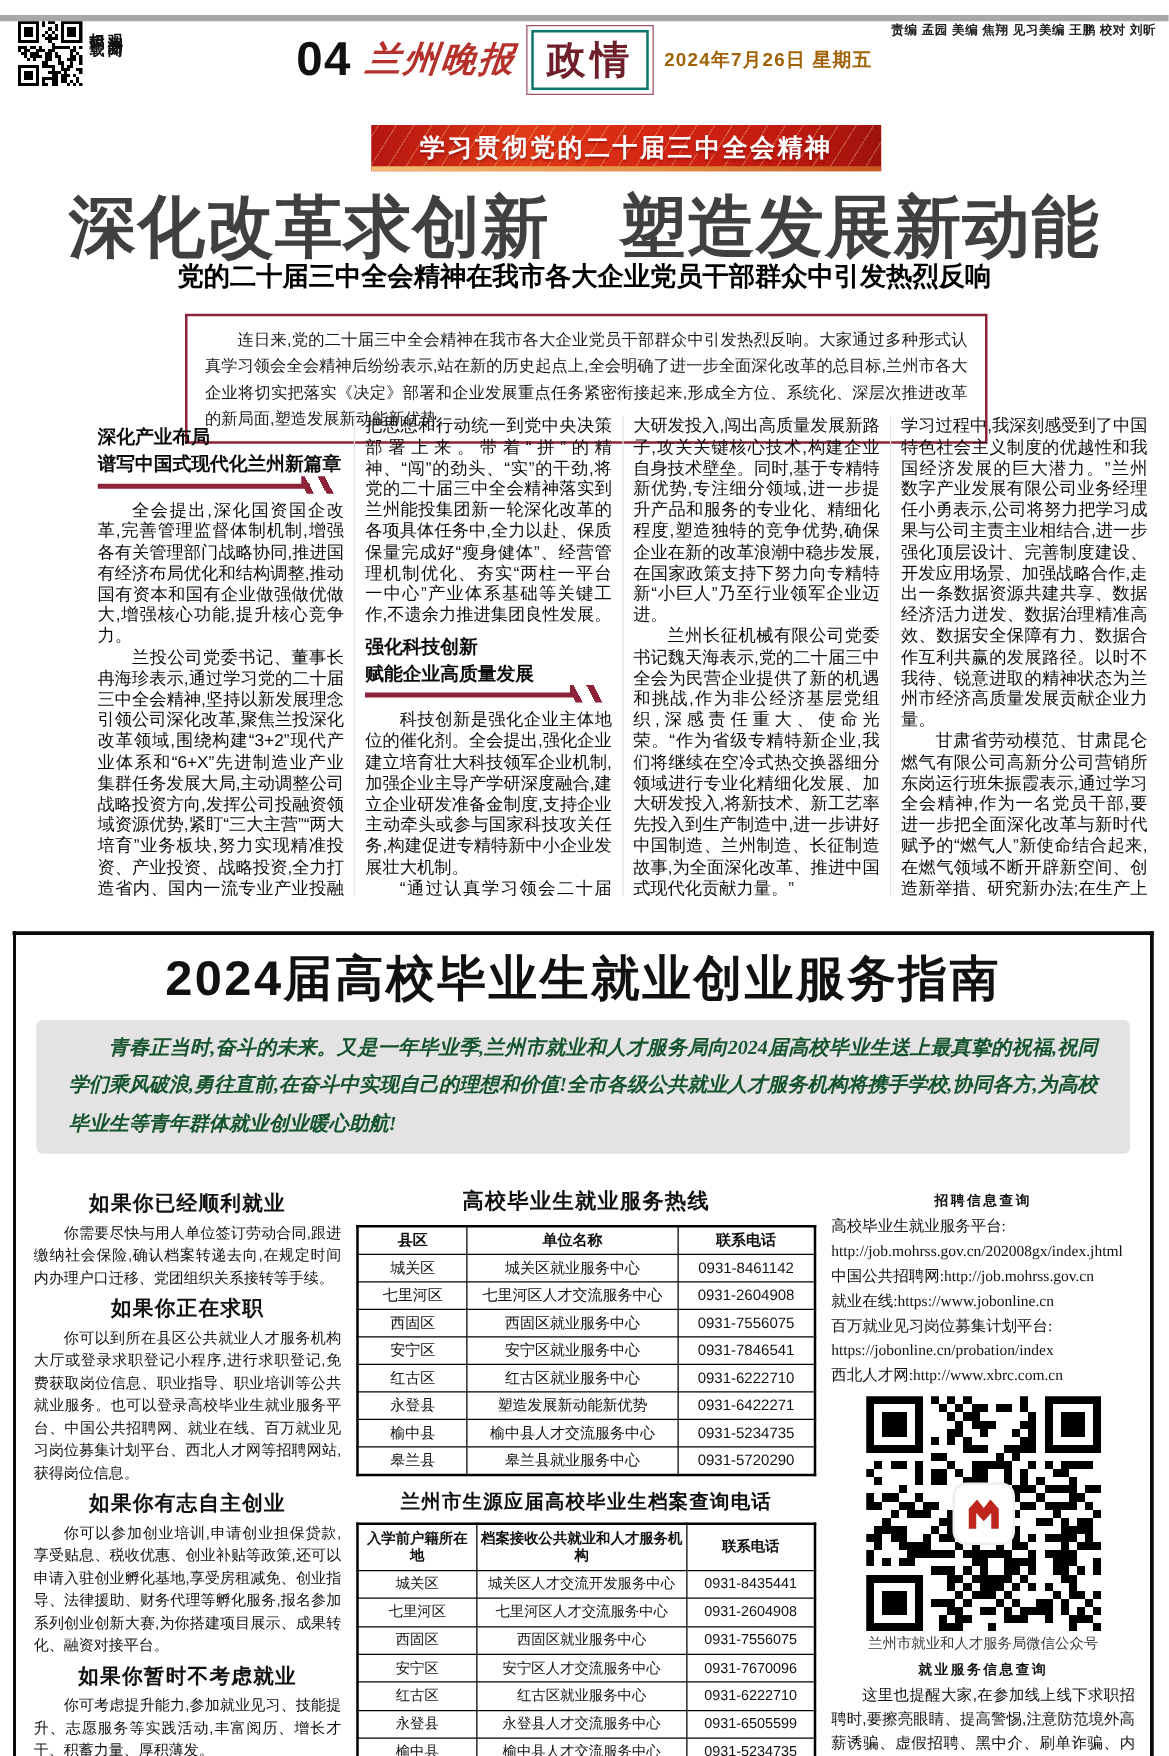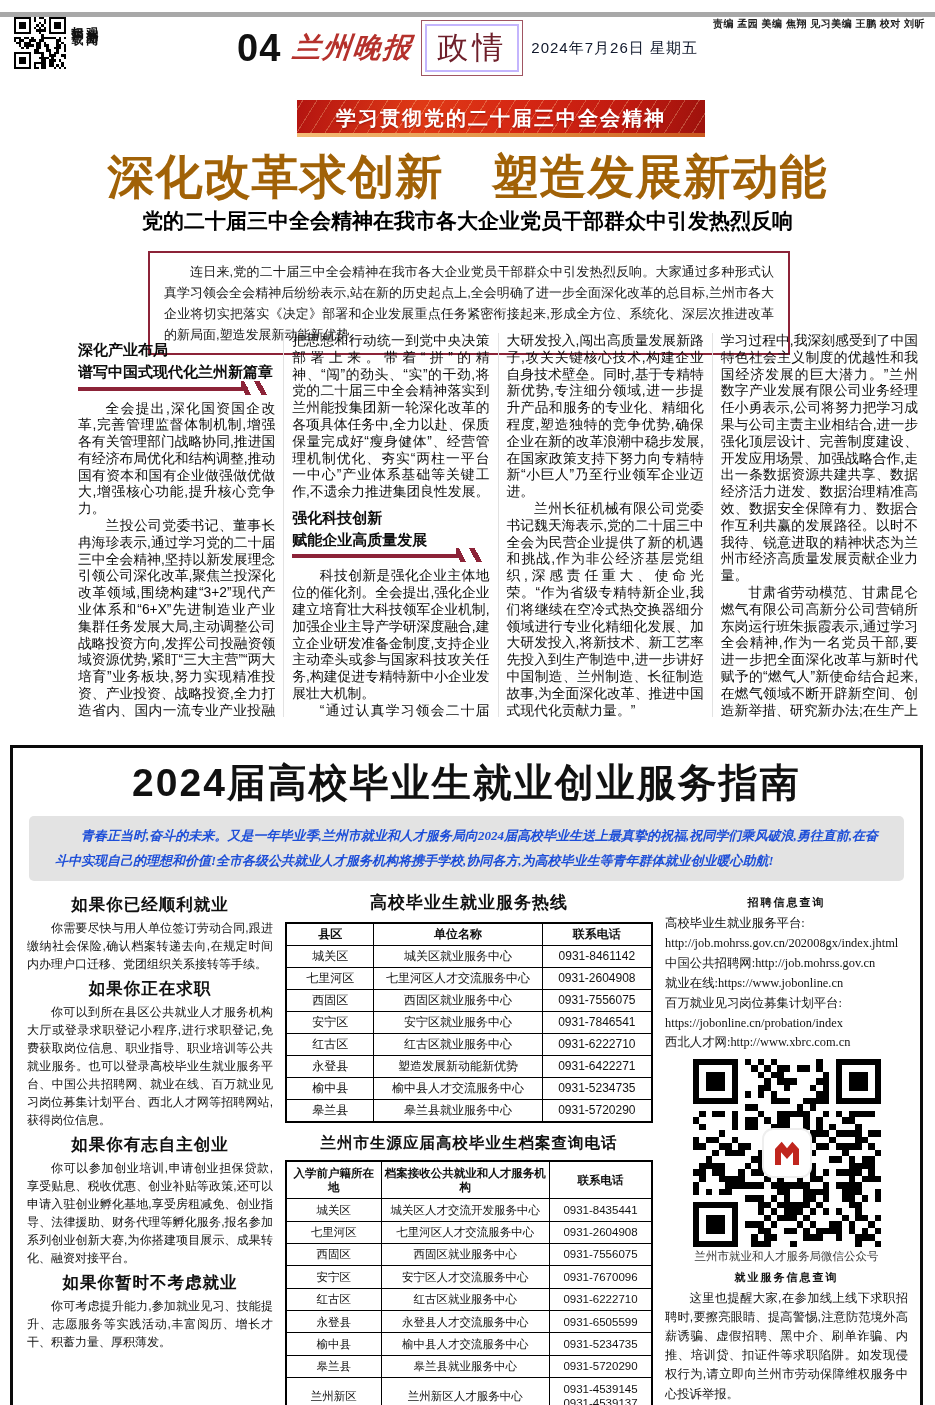--- a/index.html
+++ b/index.html
@@ -11,57 +11,57 @@
   .top-rule{position:absolute;top:12px;left:0;width:935px;height:5px;background:#a8a8a8;}
   .qr-top{position:absolute;top:17px;left:14px;display:flex;gap:5px;align-items:flex-start;}
   .qr{background:#fff;}
   .qr-top .qr{width:52px;height:52px;}
   .qr-top-caption{display:flex;gap:2px;}
   .vtext{writing-mode:vertical-lr;font-size:12px;font-weight:bold;letter-spacing:2px;height:56px;line-height:1.05;}
   .editors{position:absolute;top:17px;right:10px;font-size:10px;font-weight:600;color:#222;letter-spacing:.5px;}
   .masthead{position:absolute;top:24px;left:0;right:0;display:flex;justify-content:center;align-items:center;gap:12px;}
   .pageno{font-size:38px;font-weight:900;letter-spacing:1px;}
   .papername{font-family:"Liberation Serif",serif;font-style:italic;font-weight:bold;font-size:28px;color:#b5312c;transform:skewX(-6deg);letter-spacing:2px;}
-  .sectionbox{border:2px solid #c4b5fd;outline:1px solid #a05562;outline-offset:3px;padding:1px 10px;font-size:31px;font-weight:400;color:#6e1f2a;letter-spacing:4px;}
-  .dateline{font-size:15px;font-weight:normal;color:#0f172a;letter-spacing:1px;}
+  .sectionbox{border:2px solid #0f766e;outline:1px solid #a05562;outline-offset:3px;padding:1px 10px;font-size:31px;font-weight:700;color:#6e1f2a;letter-spacing:4px;}
+  .dateline{font-size:15px;font-weight:bold;color:#a16207;letter-spacing:1px;}
   
   .banner{position:absolute;top:100px;left:297px;width:408px;height:37px;
     background:linear-gradient(100deg,#b31410,#e03a16 30%,#d52613 55%,#c01a10 80%,#9d120d);
     display:flex;align-items:center;justify-content:center;overflow:hidden;}
   .banner::before{content:"";position:absolute;inset:0;
     background:repeating-linear-gradient(-58deg,rgba(255,220,160,.28) 0 1px,transparent 1px 12px);
     mix-blend-mode:screen;}
   .banner::after{content:"";position:absolute;left:0;right:0;bottom:0;height:4px;
     background:linear-gradient(90deg,#f3bd77,#e08a3c 60%,#c9571e);}
   .banner-text{position:relative;color:#fff;font-size:20px;font-weight:bold;letter-spacing:2px;text-shadow:0 1px 2px rgba(120,0,0,.6);}
   
   .headline{position:absolute;top:146px;left:0;right:0;text-align:center;
-    font-family:"Liberation Serif",serif;font-weight:900;font-size:47px;letter-spacing:1px;color:#a16207;}
+    font-family:"Liberation Serif",serif;font-weight:900;font-size:54px;letter-spacing:1px;color:#404040;}
   .subheadline{position:absolute;top:207px;left:0;right:0;text-align:center;font-size:21px;font-weight:700;color:#000;}
   .leadbox{position:absolute;top:251px;left:148px;width:610px;border:2px solid #8c2338;
     padding:8px 14px;font-size:13px;line-height:1.62;text-align:justify;text-indent:2em;color:#1a1a1a;background:#fff;}
   
   .cols{position:absolute;top:333px;left:78px;width:840px;height:384px;display:flex;overflow:hidden;}
   .col{flex:1;padding:0 8px;font-size:13.8px;line-height:16.8px;text-align:justify;color:#0d0d0d;}
   .col:first-child{padding-left:0;}
   .col:last-child{padding-right:0;}
   .col + .col{border-left:1px solid #e2e2e2;}
   .blk{margin:0;}
   .b-p{text-indent:2em;}
   .b-subhead{font-weight:800;font-size:15px;line-height:1.45;white-space:pre-line;position:relative;padding-bottom:10px;margin:6px 0 8px;}
   .b-subhead::after{content:"";position:absolute;left:0;right:14%;bottom:2px;height:4px;background:#8c2338;}
   .b-subhead::before{content:"";position:absolute;right:4%;bottom:-2px;width:26px;height:14px;
     background:repeating-linear-gradient(62deg,transparent 0 4px,#8c2338 4px 9px,transparent 9px 14px);}
   
   .guide{position:absolute;top:745px;left:10px;width:913px;height:831px;box-sizing:border-box;
     border:3px solid #0a0a0a;border-bottom:7px double #0a0a0a;overflow:hidden;background:#fff;}
   .guide-title{text-align:center;font-size:39px;font-weight:900;letter-spacing:2px;margin:8px 0 6px;}
-  .guide-intro{margin:0 16px 6px;background:#e3e3e3;border-radius:5px;padding:8px 26px;
-    font-family:"Liberation Serif",serif;font-style:italic;font-weight:bold;font-size:13px;line-height:1.9;
-    text-align:justify;text-indent:2em;color:#1d4ed8;}
+  .guide-intro{margin:0 16px 22px;background:#e3e3e3;border-radius:5px;padding:8px 26px;
+    font-family:"Liberation Serif",serif;font-style:italic;font-weight:bold;font-size:16px;line-height:1.9;
+    text-align:justify;text-indent:2em;color:#14532d;}
   .guide-cols{display:flex;padding:2px 12px 0 14px;gap:12px;}
   .gcol-left{width:246px;flex:none;}
   .gcol-mid{width:368px;flex:none;}
   .gcol-right{flex:1;min-width:0;}
   .gcol-left h3{font-size:16.5px;font-weight:900;text-align:center;margin:5px 0 3px;letter-spacing:1px;}
   .gcol-left p{font-size:12px;line-height:1.5;text-align:justify;text-indent:2em;margin:0;}
   .mini-heading{font-family:"Liberation Serif",serif;font-weight:bold;font-size:19px;text-align:center;letter-spacing:3px;margin:12px 0 10px;}
   .tbl-title{font-size:17px;font-weight:900;text-align:center;margin:2px 0 8px;letter-spacing:1px;}
   .tbl-title2{font-size:15.5px;font-weight:900;text-align:center;margin:10px 0 6px;letter-spacing:1px;}
   table.gtable{width:100%;border-collapse:collapse;border:2px solid #000;}

